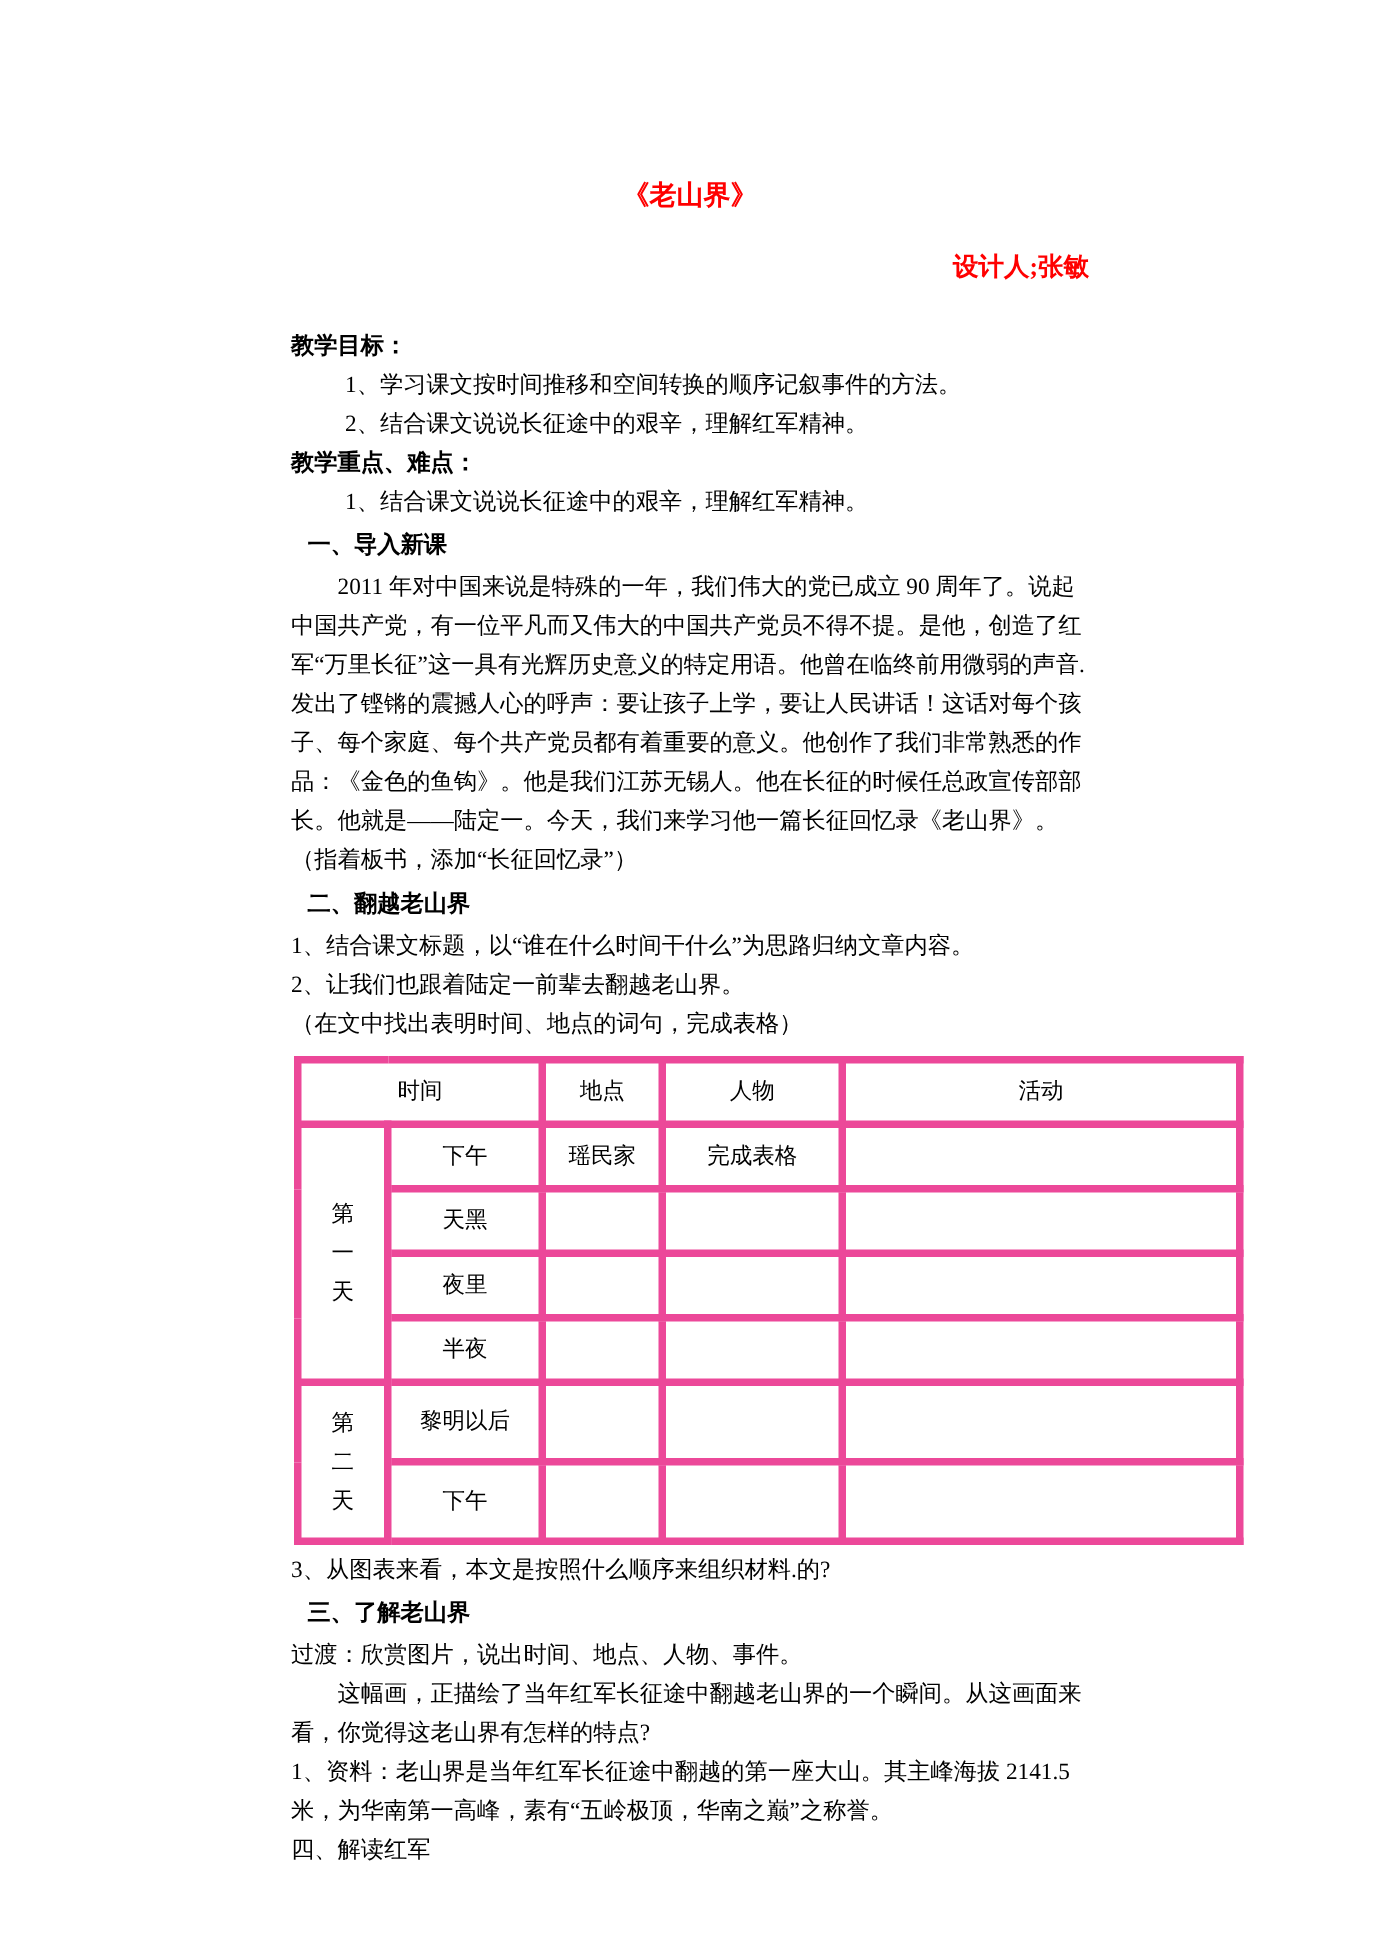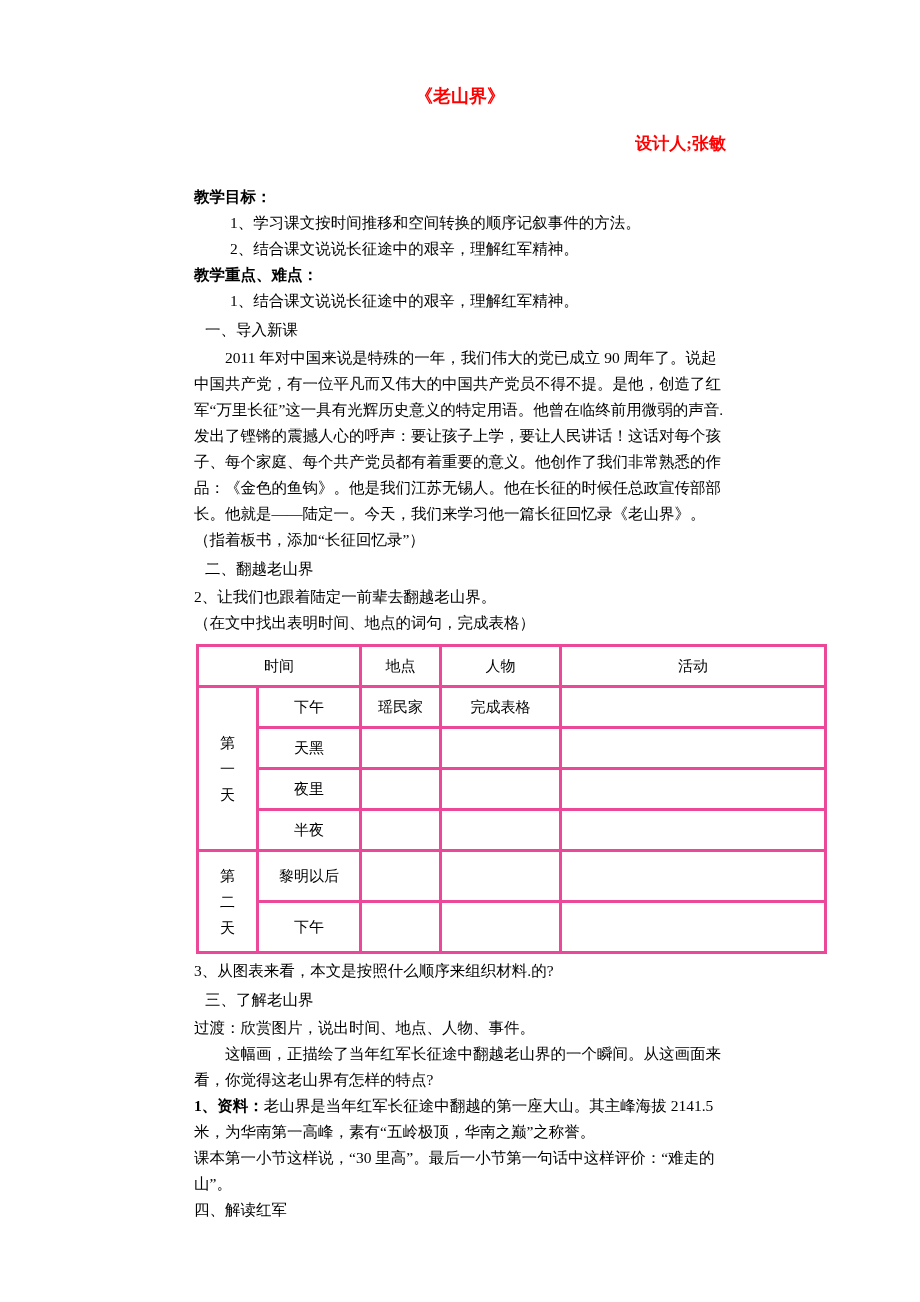--- a/index.html
+++ b/index.html
@@ -9,21 +9,21 @@
   }
   .page {
     position: relative;
     width: 812px;
     height: 1302px;
     margin: 0 auto;
     background: #ffffff;
     font-family: "Liberation Serif", "DejaVu Serif", serif;
     color: #000000;
     box-sizing: border-box;
-    padding: 84px 140px 40px 140px;
+    padding: 118px 140px 40px 140px;
     font-size: 15.5px;
     line-height: 26px;
     overflow: hidden;
   }
   .doc-title {
     margin: 0 0 24px 0;
     text-align: center;
     font-size: 18px;
     font-weight: bold;
     color: #ff0000;
@@ -38,42 +38,42 @@
     line-height: 24px;
   }
   p {
     margin: 0;
     padding: 0;
   }
   .h-bold {
     font-weight: bold;
   }
   .h-section {
-    font-weight: normal;
+    font-weight: bold;
     padding-left: 11px;
     margin-top: 3px;
     margin-bottom: 2px;
   }
   .li-indent {
     padding-left: 36px;
   }
   .p-firstline {
     text-indent: 2em;
   }
   .lead-bold {
-    font-weight: bold;
+    font-weight: normal;
   }
   table.timeline {
     border-collapse: collapse;
     table-layout: fixed;
     width: 628px;
     margin: 8px 0 4px 2px;
   }
   table.timeline td {
-    border: 3px solid #ec4899;
+    border: 5px solid #ec4899;
     font-size: 15px;
     text-align: center;
     vertical-align: middle;
     padding: 4px 4px;
     line-height: 26px;
     overflow: hidden;
   }
   table.timeline tr.thead td {
     height: 30px;
   }
@@ -100,20 +100,21 @@
   <p class="li-indent">1、学习课文按时间推移和空间转换的顺序记叙事件的方法。</p>
   <p class="li-indent">2、结合课文说说长征途中的艰辛，理解红军精神。</p>
 
   <p class="h-bold">教学重点、难点：</p>
   <p class="li-indent">1、结合课文说说长征途中的艰辛，理解红军精神。</p>
 
   <p class="h-section">一、导入新课</p>
   <p class="p-firstline">2011 年对中国来说是特殊的一年，我们伟大的党已成立 90 周年了。说起中国共产党，有一位平凡而又伟大的中国共产党员不得不提。是他，创造了红军“万里长征”这一具有光辉历史意义的特定用语。他曾在临终前用微弱的声音.发出了铿锵的震撼人心的呼声：要让孩子上学，要让人民讲话！这话对每个孩子、每个家庭、每个共产党员都有着重要的意义。他创作了我们非常熟悉的作品：《金色的鱼钩》。他是我们江苏无锡人。他在长征的时候任总政宣传部部长。他就是——陆定一。今天，我们来学习他一篇长征回忆录《老山界》。（指着板书，添加“长征回忆录”）</p>
 
   <p class="h-section">二、翻越老山界</p>
+  <p>1、结合课文标题，以“谁在什么时间干什么”为思路归纳文章内容。</p>
   <p>2、让我们也跟着陆定一前辈去翻越老山界。</p>
   <p>（在文中找出表明时间、地点的词句，完成表格）</p>
 
   <table class="timeline">
     <colgroup>
       <col style="width:60px">
       <col style="width:103px">
       <col style="width:80px">
       <col style="width:120px">
       <col style="width:265px">
@@ -169,17 +170,16 @@
       </tr>
     </tbody>
   </table>
 
   <p>3、从图表来看，本文是按照什么顺序来组织材料.的?</p>
 
   <p class="h-section">三、了解老山界</p>
   <p>过渡：欣赏图片，说出时间、地点、人物、事件。</p>
   <p class="p-firstline">这幅画，正描绘了当年红军长征途中翻越老山界的一个瞬间。从这画面来看，你觉得这老山界有怎样的特点?</p>
   <p><span class="lead-bold">1、资料：</span><span>老山界是当年红军长征途中翻越的第一座大山。其主峰海拔 2141.5 米，为华南第一高峰，素有“五岭极顶，华南之巅”之称誉。</span></p>
-  <p>课本第一小节这样说，“30 里高”。最后一小节第一句话中这样评价：“难走的山”。</p>
 
   <p>四、解读红军</p>
 
 </div>
 
 </body></html>

